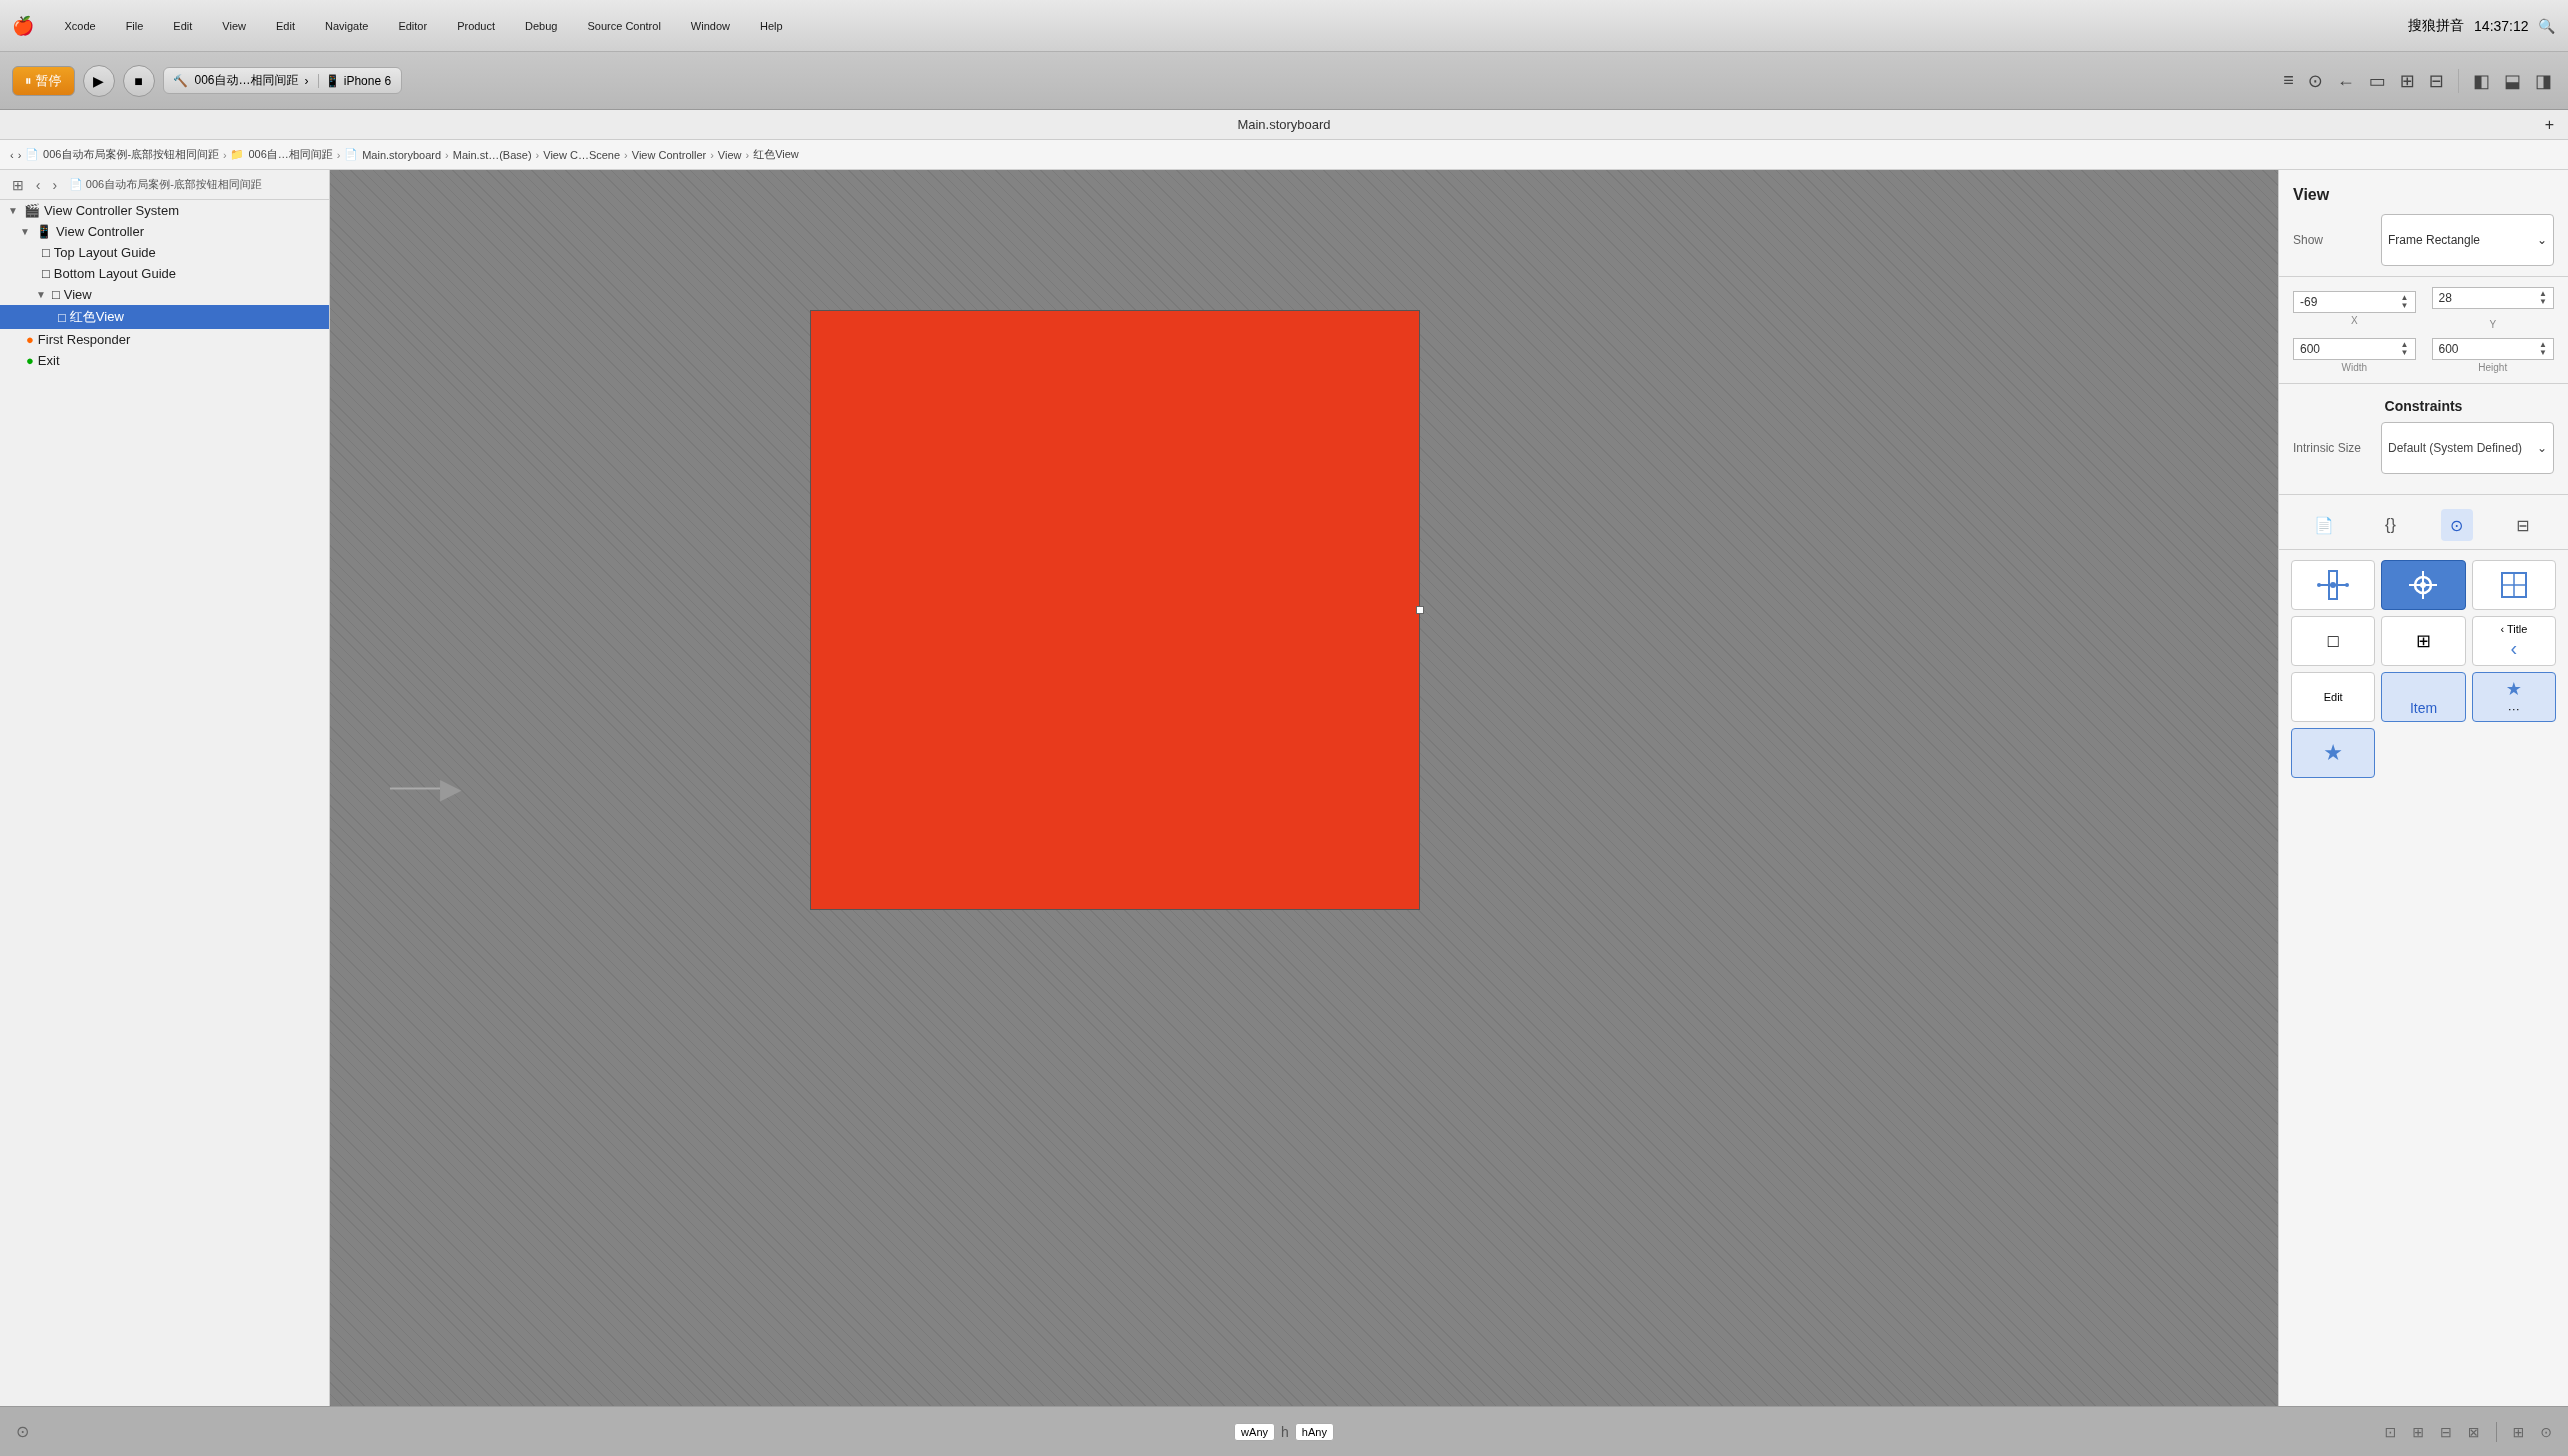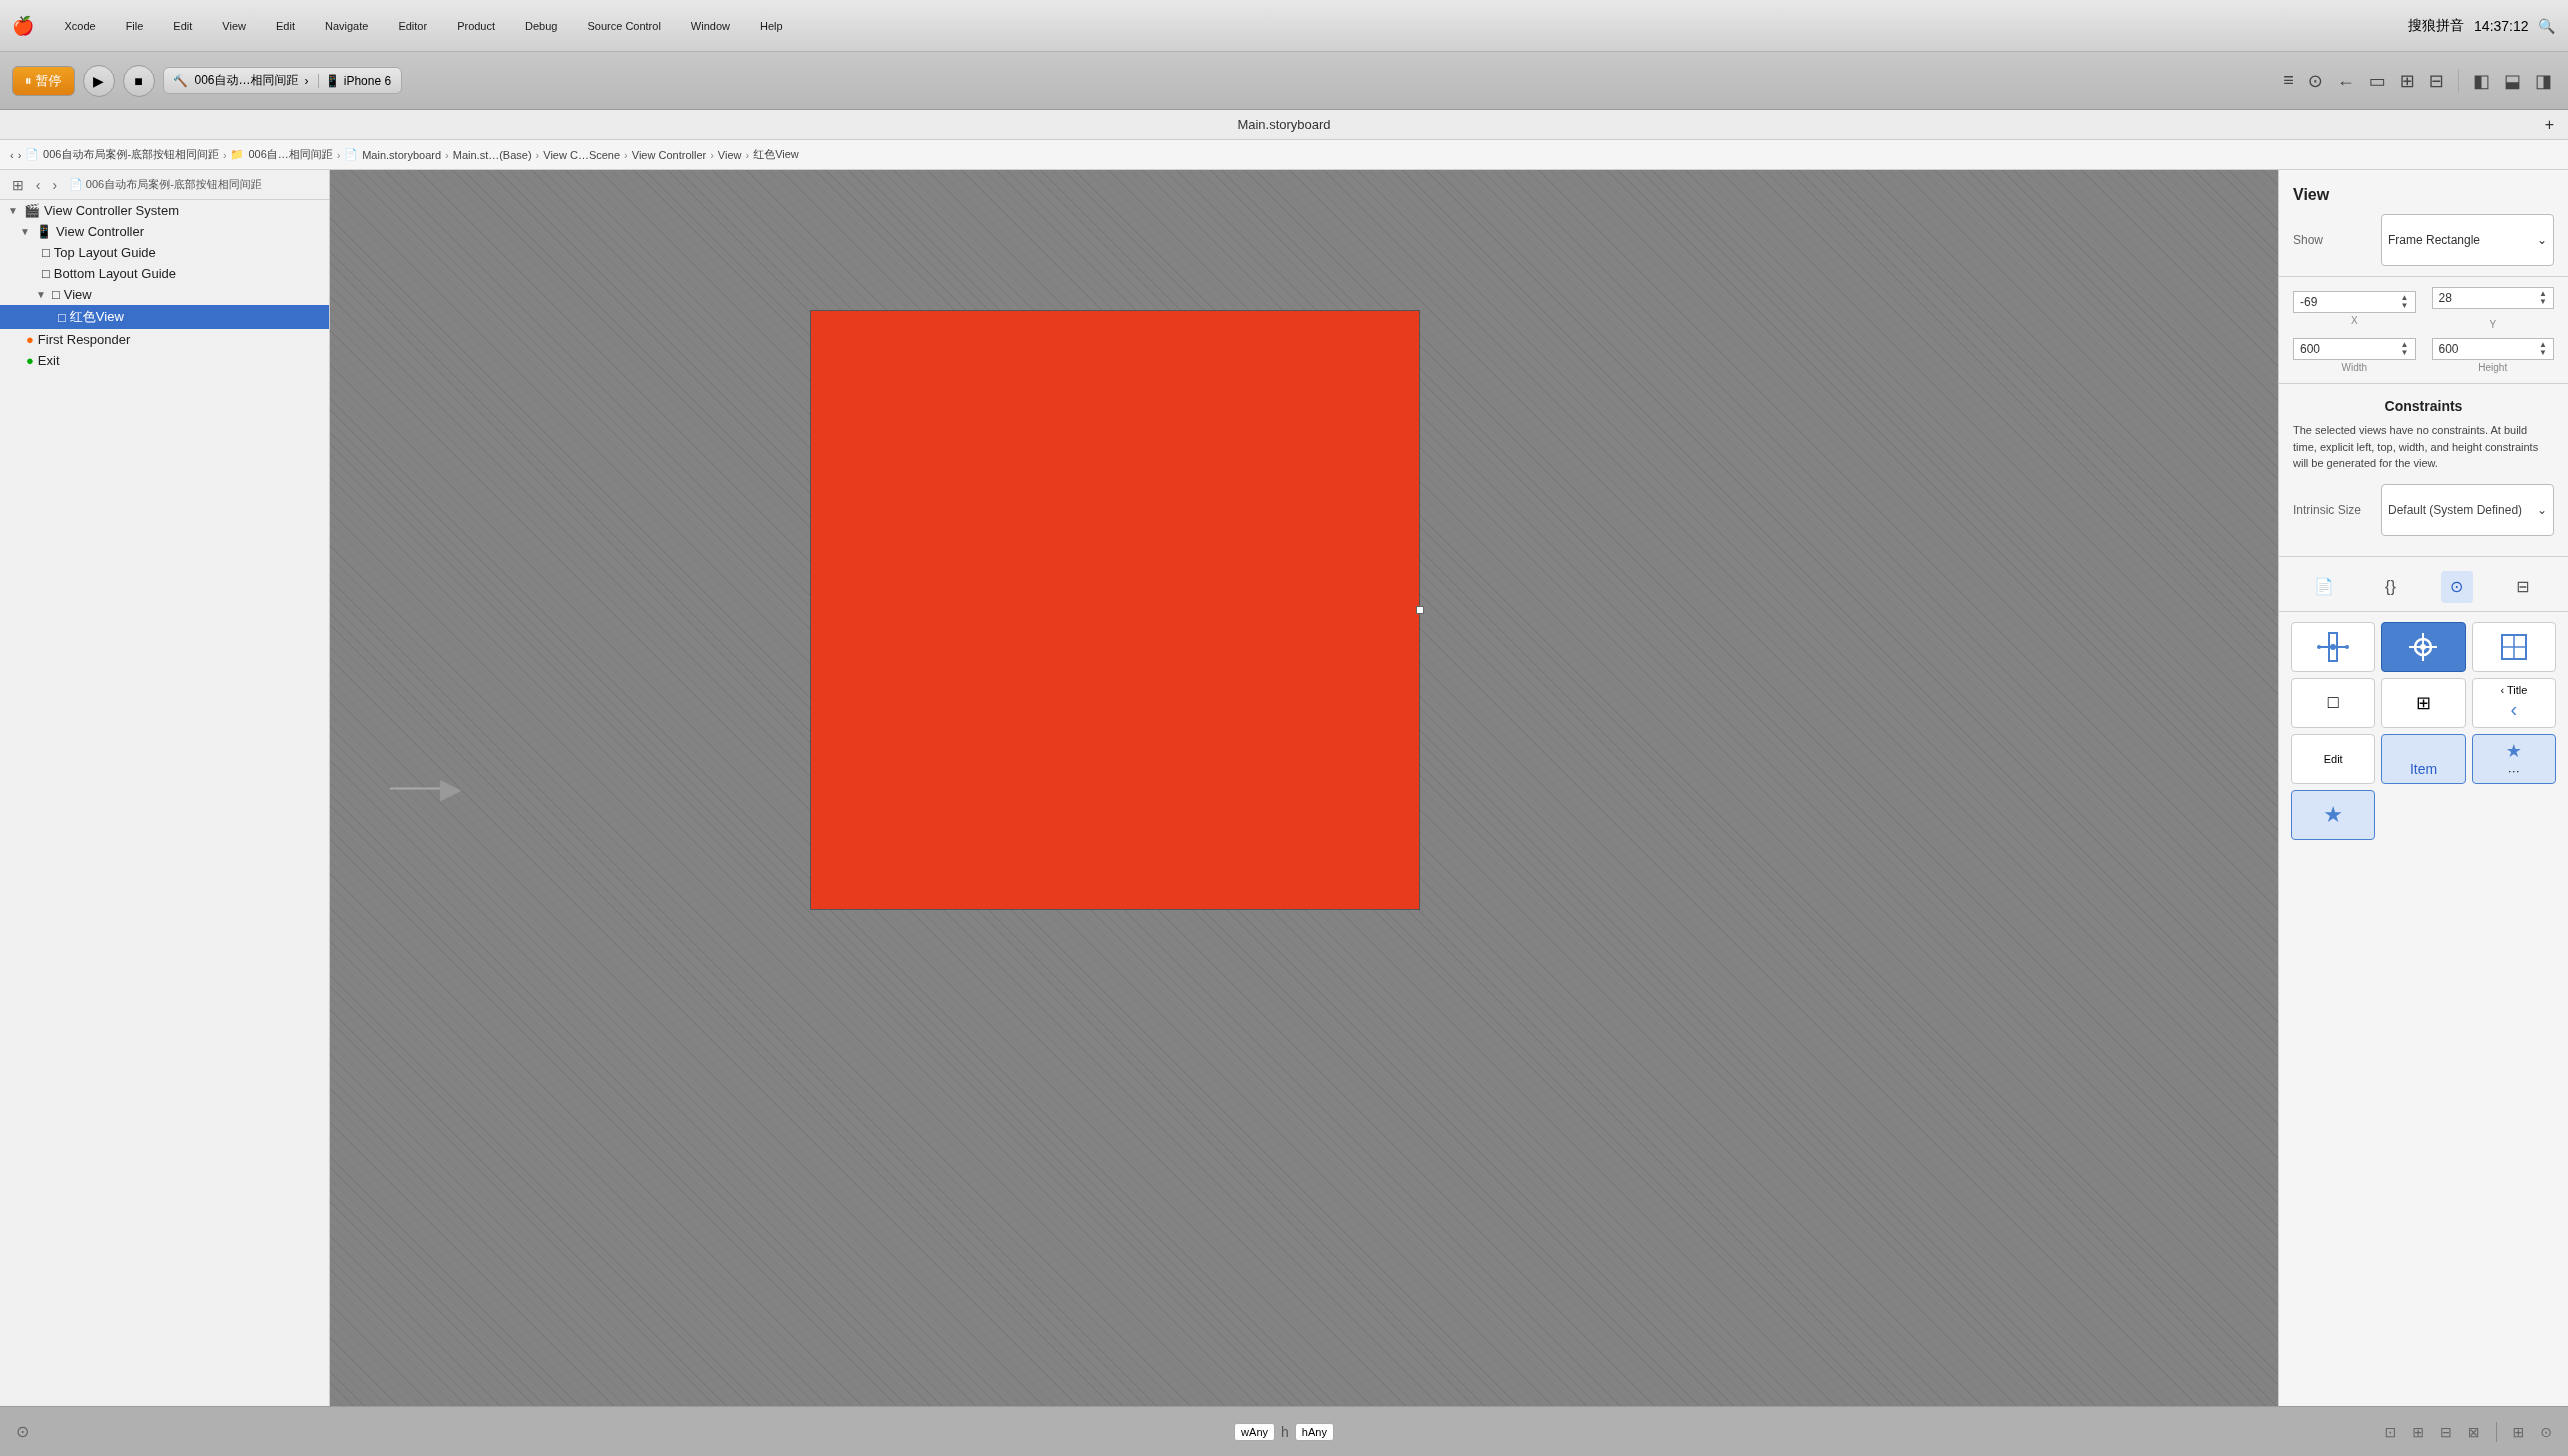--- a/index.html
+++ b/index.html
@@ -414,21 +414,20 @@
             <span class="stepper-btn">▼</span>
           </div>
         </div>
         <span class="xy-label">Height</span>
       </div>
     </div>
 
     <hr class="inspector-sep">
 
     <div class="constraints-title">Constraints</div>
-    <div class="constraints-text">The selected views have no constraints. At build time, explicit left, top, width, and height constraints will be generated for the view.</div>
 
     <div class="intrinsic-row">
       <span class="inspector-label">Intrinsic Size</span>
       <div class="inspector-dropdown">
         <span>Default (System Defined)</span>
         <span>⌄</span>
       </div>
     </div>
 
     <hr class="inspector-sep" style="margin-top:16px;">

